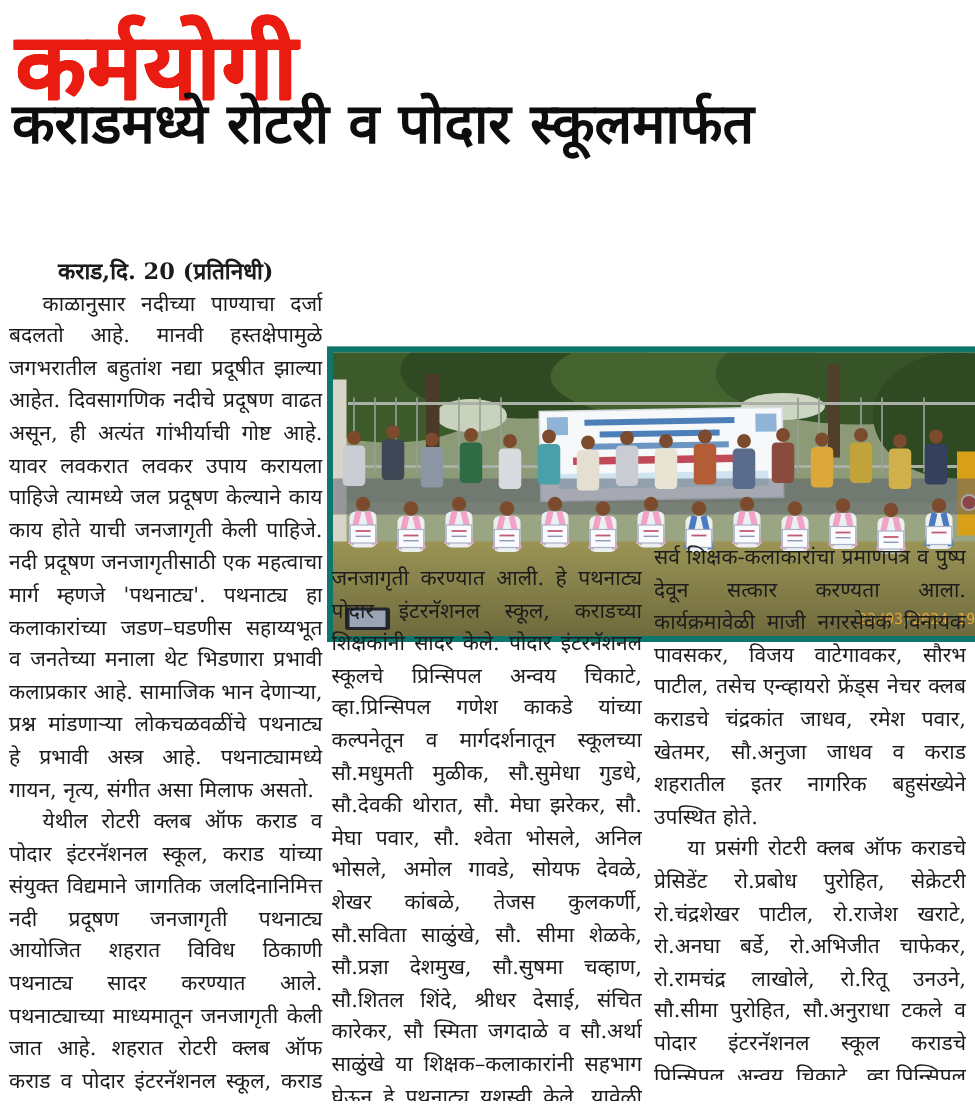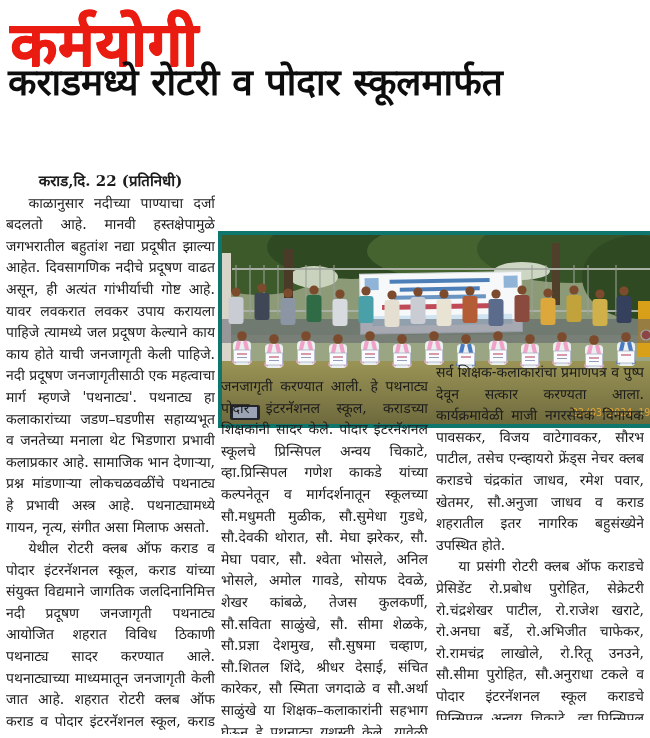--- a/index.html
+++ b/index.html
@@ -26,21 +26,21 @@
 </head>
 <body>
 
 <div class="abs masthead">कर्मयोगी</div>
 
 <div class="abs headline">
   <div>कराडमध्ये रोटरी व पोदार स्कूलमार्फत</div>
 </div>
 
 <div class="abs col col-left">
-  <p class="dateline">कराड,दि. 22 (प्रतिनिधी)</p>
+  <p class="dateline">कराड,दि. 20 (प्रतिनिधी)</p>
   <p class="indent">काळानुसार नदीच्या पाण्याचा दर्जा बदलतो आहे. मानवी हस्तक्षेपामुळे जगभरातील बहुतांश नद्या प्रदूषीत झाल्या आहेत. दिवसागणिक नदीचे प्रदूषण वाढत असून, ही अत्यंत गांभीर्याची गोष्ट आहे. यावर लवकरात लवकर उपाय करायला पाहिजे त्यामध्ये जल प्रदूषण केल्याने काय काय होते याची जनजागृती केली पाहिजे. नदी प्रदूषण जनजागृतीसाठी एक महत्वाचा मार्ग म्हणजे 'पथनाट्य'. पथनाट्य हा कलाकारांच्या जडण–घडणीस सहाय्यभूत व जनतेच्या मनाला थेट भिडणारा प्रभावी कलाप्रकार आहे. सामाजिक भान देणाऱ्या, प्रश्न मांडणाऱ्या लोकचळवळींचे पथनाट्य हे प्रभावी अस्त्र आहे. पथनाट्यामध्ये गायन, नृत्य, संगीत असा मिलाफ असतो.</p>
   <p class="indent">येथील रोटरी क्लब ऑफ कराड व पोदार इंटरनॅशनल स्कूल, कराड यांच्या संयुक्त विद्यमाने जागतिक जलदिनानिमित्त नदी प्रदूषण जनजागृती पथनाट्य आयोजित शहरात विविध ठिकाणी पथनाट्य सादर करण्यात आले. पथनाट्याच्या माध्यमातून जनजागृती केली जात आहे. शहरात रोटरी क्लब ऑफ कराड व पोदार इंटरनॅशनल स्कूल, कराड यांच्या संयुक्त विद्यमाने जागतिक जलदिनानिमित्त विविध उपक्रम राबविण्यात आले. नदी प्रदूषण रोखण्यासाठी नागरिकांनी सहकार्य करावे, असे आवाहन करण्यात आले. येथील प्रीतीसंगम घाट व छ. शिवाजी उद्यान शिवाजी हौसिंग सोसायटी आदी ठिकाणी पथनाट्याच्या माध्यमातून माझी नदी, माझी जबाबदारी हे पथनाट्य सादर करून नदी प्रदूषण</p>
 </div>
 
 <div class="abs photo">
   <svg width="430" height="189" viewBox="0 0 430 189" xmlns="http://www.w3.org/2000/svg">
     <defs>
       <g id="stand">
         <circle cx="0" cy="5" r="4.6" fill="#7c4b2d"></circle>
         <rect x="-7.5" y="10" width="15" height="27" rx="3" fill="currentColor"></rect>

